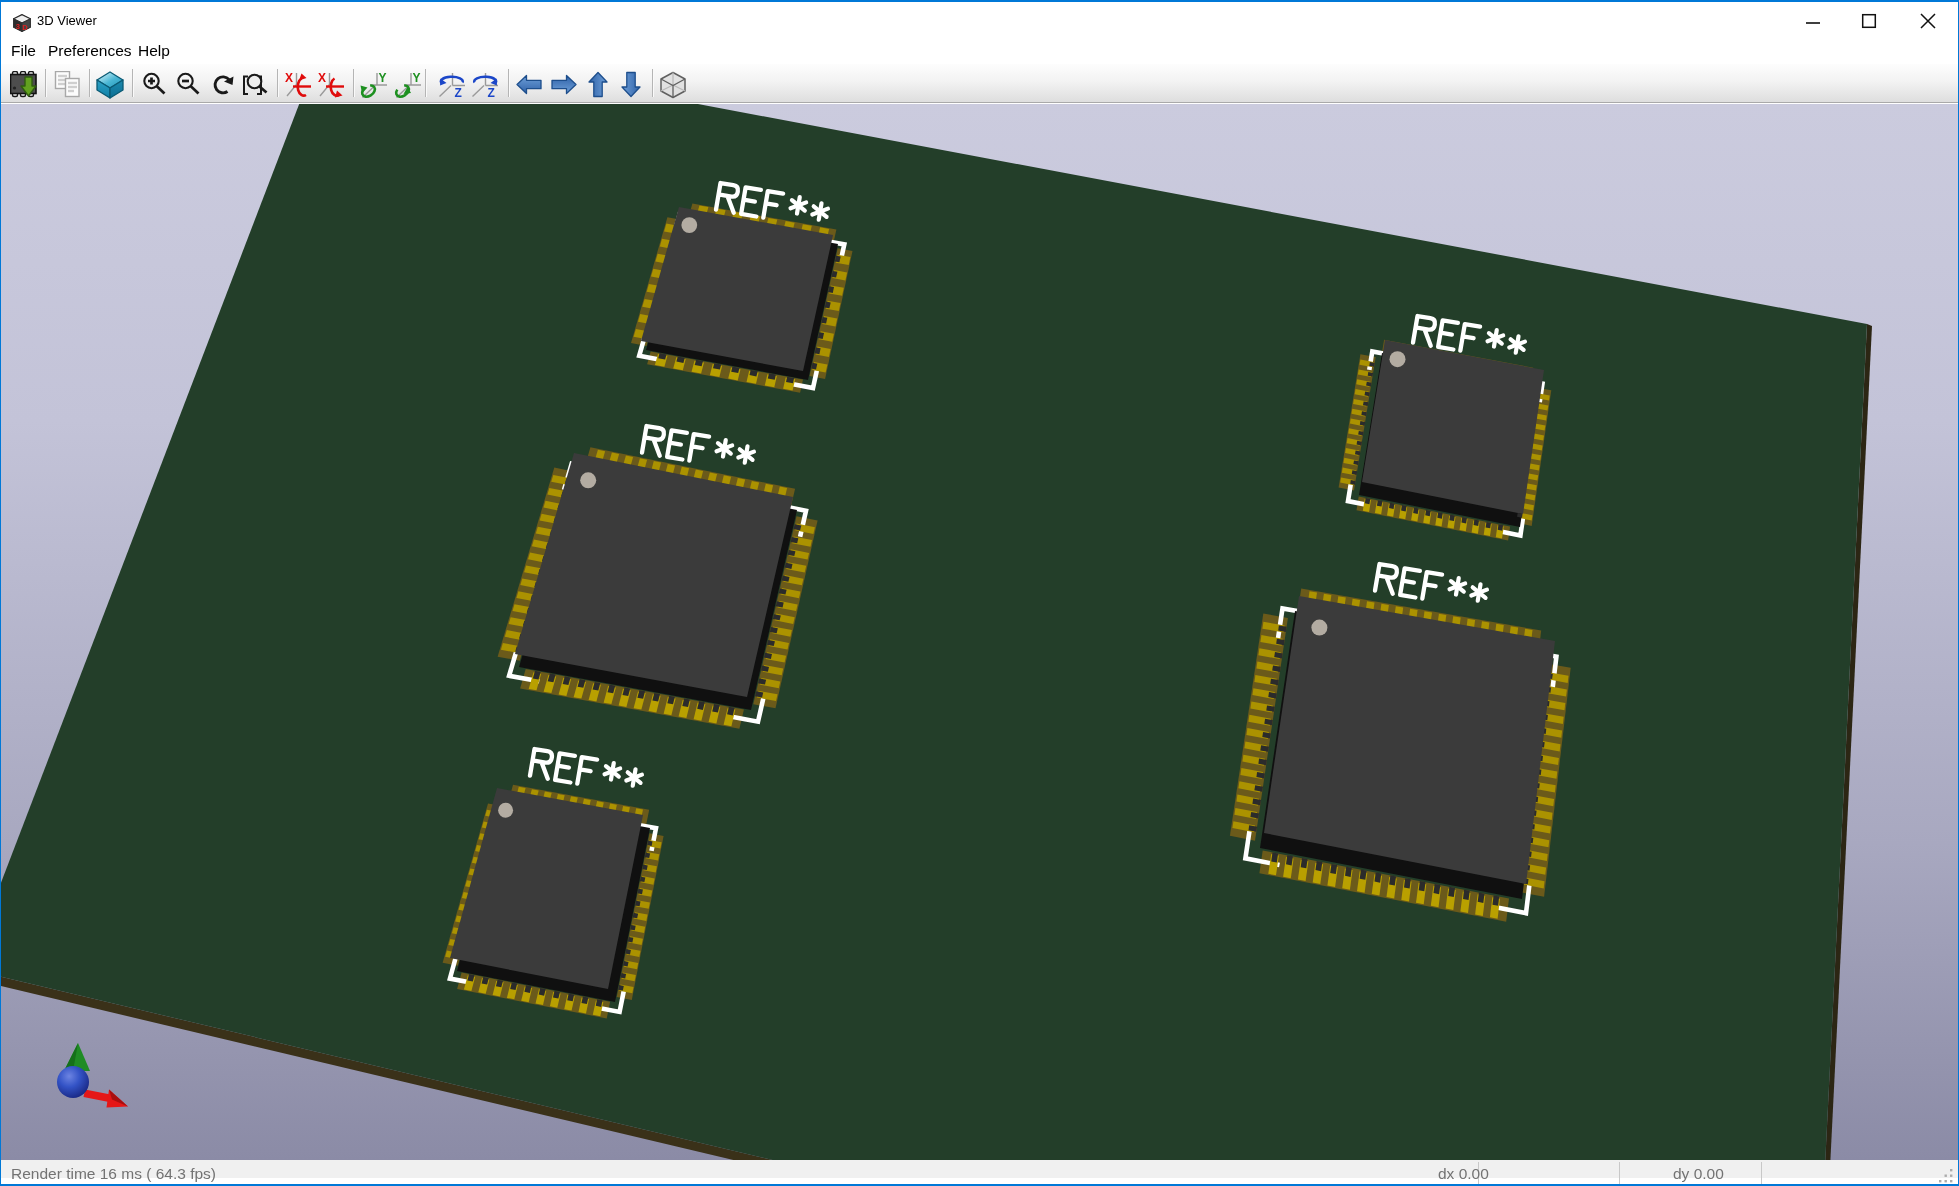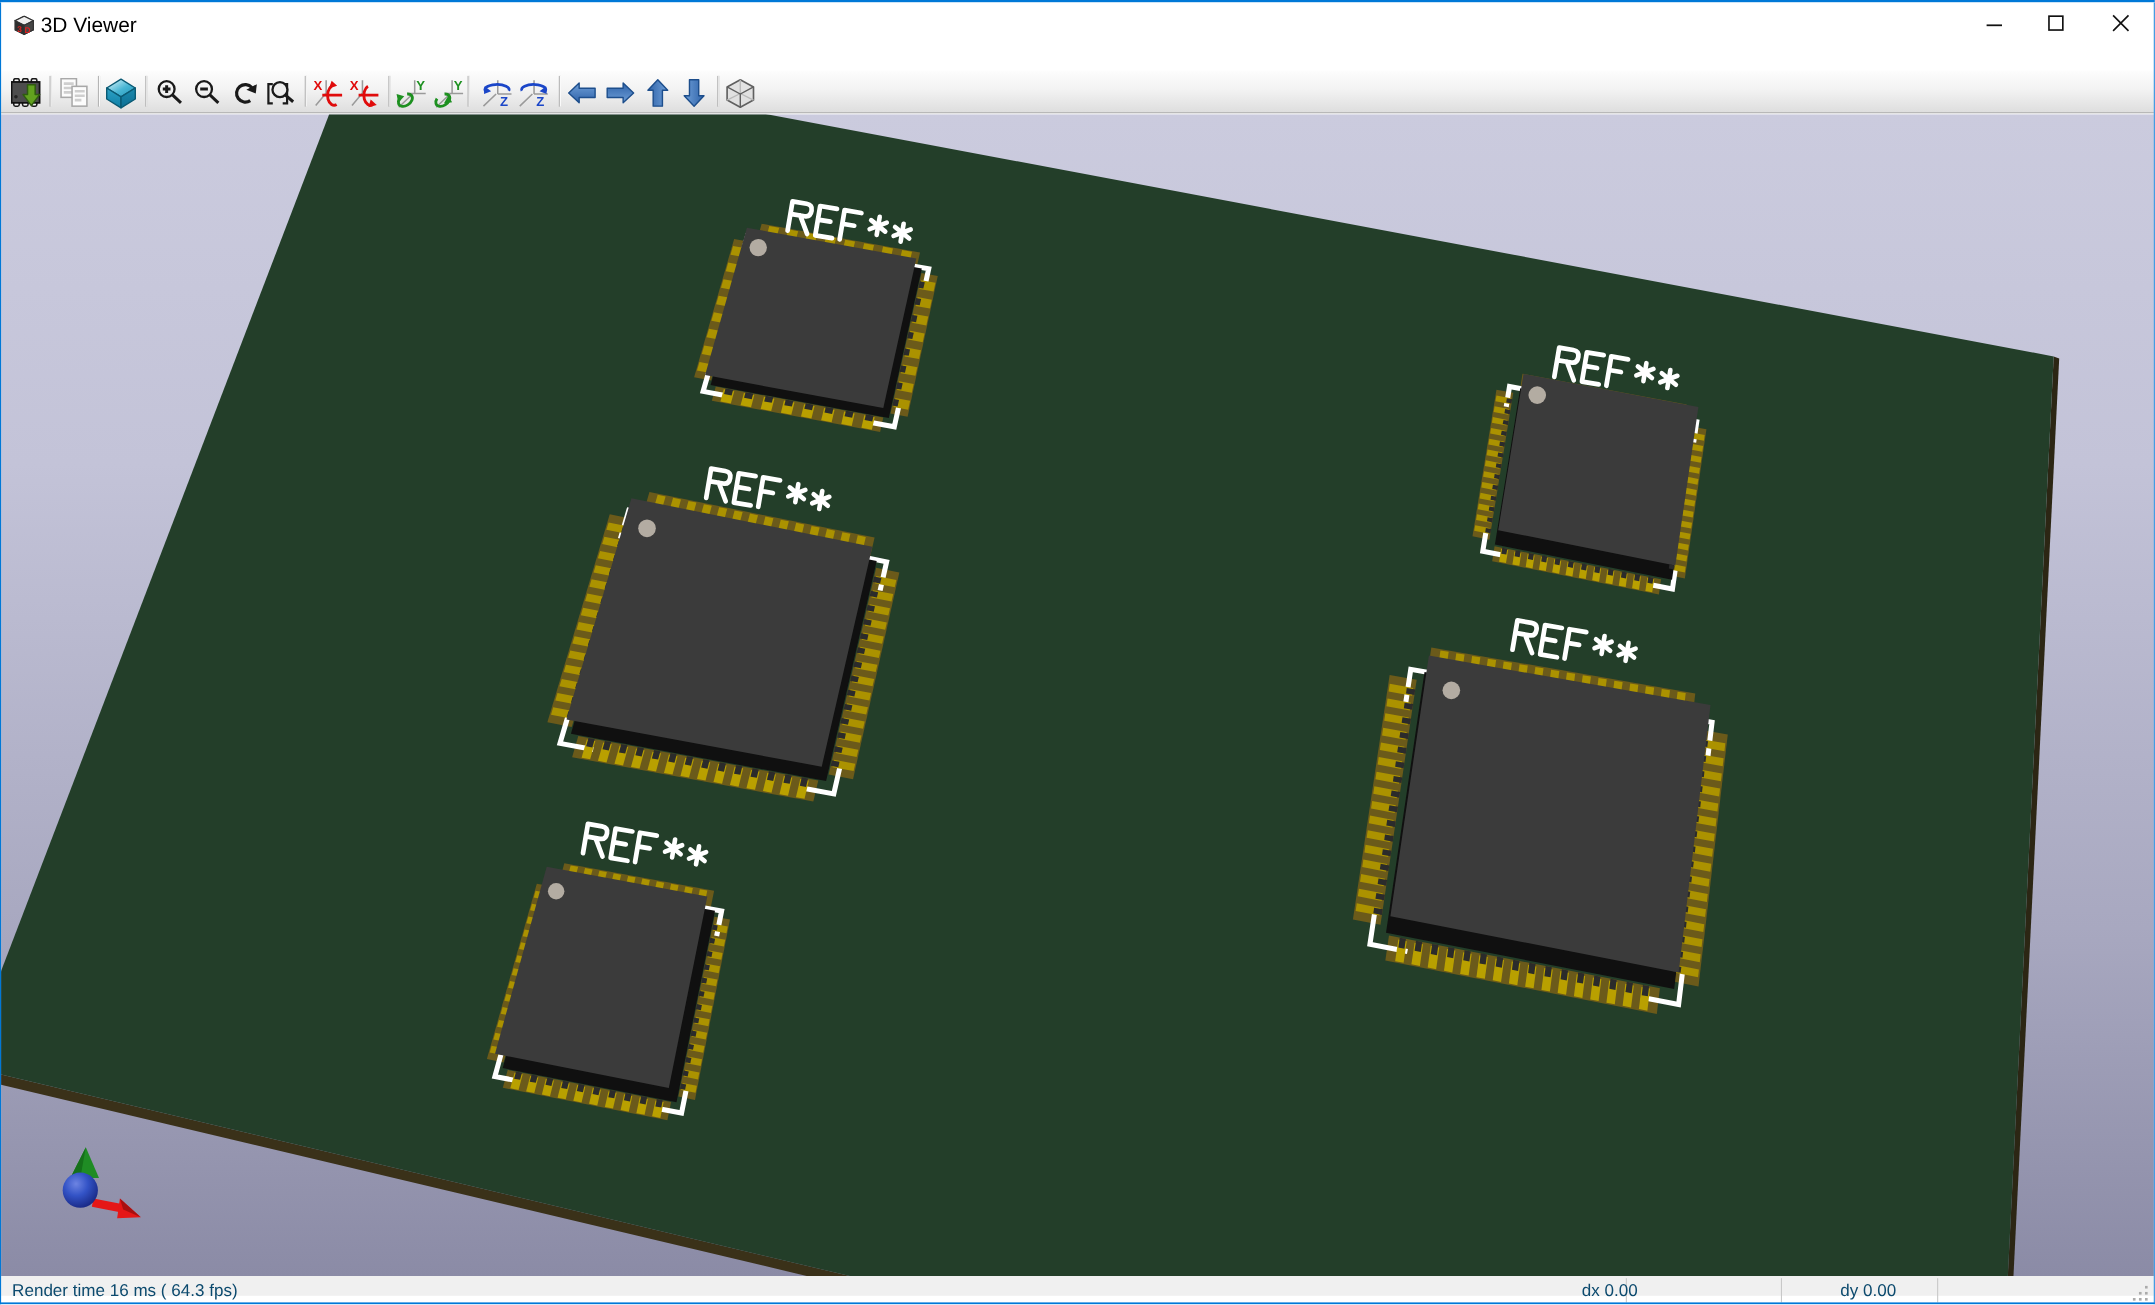--- a/index.html
+++ b/index.html
@@ -3,32 +3,32 @@
 <meta charset="utf-8">
 <style>
 html,body{margin:0;padding:0;background:#fff}
 #win{position:relative;width:1959px;height:1186px;overflow:hidden;
   font-family:"Liberation Sans",sans-serif;background:#fff;
   border-top:2px solid #0078d7;box-sizing:border-box}
 #lb{position:absolute;left:0;top:0;width:1px;height:1186px;background:#0078d7;z-index:50}
 #rb{position:absolute;right:0;top:0;width:1px;height:1186px;background:#0078d7;z-index:50}
 #bb{position:absolute;left:0;bottom:0;width:1959px;height:2px;background:#0078d7;z-index:50}
 #titlebar{position:absolute;left:1px;top:2px;width:1957px;height:35px;background:#fff}
-#title{position:absolute;left:36px;top:9px;font-size:19px;color:#000}
+#title{position:absolute;left:36px;top:9px;font-size:13px;color:#000}
 #appicon{position:absolute;left:12px;top:10px}
 .wbtn{position:absolute;top:0;height:35px;width:58px}
 #menubar{position:absolute;left:1px;top:37px;width:1957px;height:25px;background:#fff;font-size:15.5px;color:#000}
 .mi{position:absolute;top:3px}
 #toolbar{position:absolute;left:1px;top:62px;width:1957px;height:39px;
   background:linear-gradient(#fdfdfd,#f3f3f3 45%,#dedede);border-bottom:1px solid #a9a9a9;box-sizing:border-box}
 .ti{position:absolute;top:7px}
 .tsep{position:absolute;top:5px;width:1px;height:28px;background:#b5b5b5;border-right:1px solid #fafafa}
 #viewport{position:absolute;left:1px;top:102px;width:1957px;height:1056px;
   background:linear-gradient(#cbcbde,#c3c3d8 30%,#a8a8c0 70%,#8b8ba6)}
-#statusbar{position:absolute;left:1px;top:1158px;width:1957px;height:18px;background:#f0f0f0;font-size:15.5px;color:#0c4a6e}
+#statusbar{position:absolute;left:1px;top:1158px;width:1957px;height:18px;background:#f0f0f0;font-size:15.5px;color:#737373}
 .ssep{position:absolute;top:2px;width:1px;height:22px;background:#c8c8c8}
 .stxt{position:absolute;top:5px}
 </style>
 </head>
 <body>
 <div id="win">
   <div id="lb"></div>
     <div id="rb"></div>
     <div id="bb"></div>
 
@@ -46,20 +46,25 @@
       <rect x="23" y="18.2" width="14" height="1.6" fill="#111"></rect>
     </svg>
     <svg class="wbtn" style="left:1838px" width="58" height="35" viewBox="0 0 58 35">
       <rect x="23.7" y="10.7" width="12.6" height="12.6" fill="none" stroke="#111" stroke-width="1.5"></rect>
     </svg>
     <svg class="wbtn" style="left:1896px" width="58" height="35" viewBox="0 0 58 35">
       <path d="M24 10 L38 24 M38 10 L24 24" stroke="#111" stroke-width="1.5" fill="none"></path>
     </svg>
   </div>
 
+  <div id="menubar">
+    <span class="mi" style="left:10px">File</span>
+    <span class="mi" style="left:47px">Preferences</span>
+    <span class="mi" style="left:137px">Help</span>
+  </div>
 
   <div id="toolbar">
       <span class="tsep" style="left: 44px;"></span>
       <span class="tsep" style="left: 88px;"></span>
       <span class="tsep" style="left: 131px;"></span>
       <span class="tsep" style="left: 276px;"></span>
       <span class="tsep" style="left: 352px;"></span>
       <span class="tsep" style="left: 424px;"></span>
       <span class="tsep" style="left: 507px;"></span>
       <span class="tsep" style="left: 651px;"></span>

